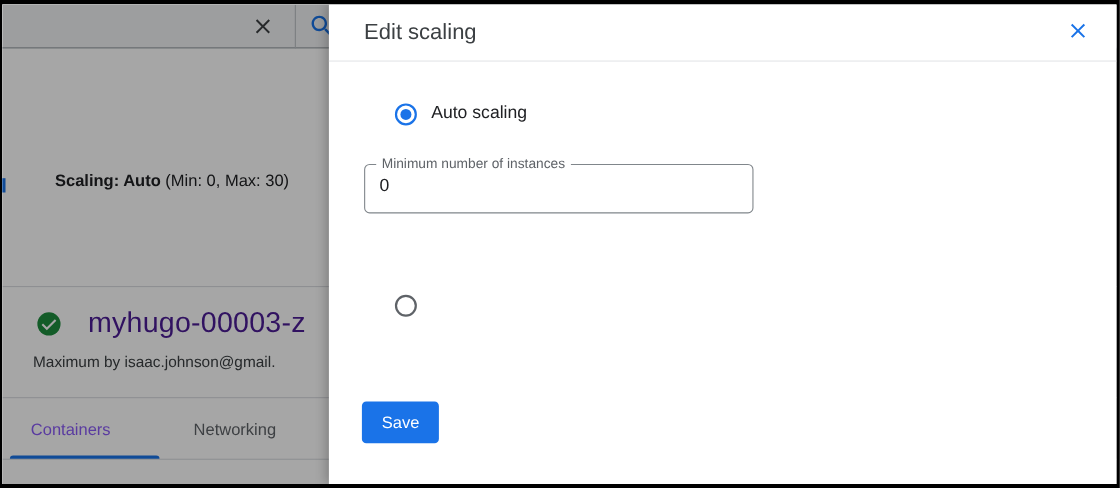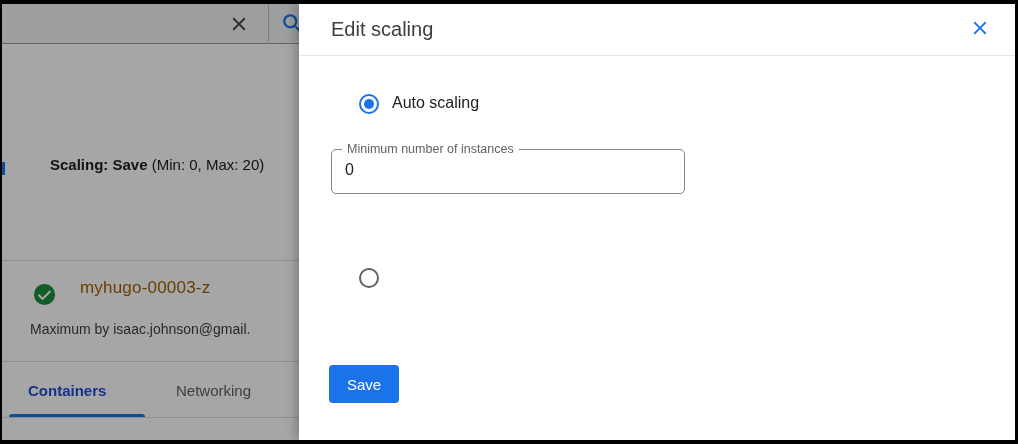--- a/index.html
+++ b/index.html
@@ -24,28 +24,28 @@
 
   .scaling-line { position:absolute; left:48px; top:152px; font-size:15px; color:#202124; white-space:nowrap; }
   .scaling-line b { font-weight:bold; }
 
   .divider-h { position:absolute; left:0; right:0; height:1px; background:#dadce0; }
   .div-1 { top:256px; }
   .div-2 { top:357px; }
 
   .rev-check { position:absolute; left:31px; top:279px; width:23px; height:23px; }
   .rev-name {
-    position:absolute; left:78px; top:274px; font-size:17px; color:#a16207;
+    position:absolute; left:78px; top:274px; font-size:26px; color:#4c1d95;
     white-space:nowrap; letter-spacing:.2px;
   }
   .rev-deployed { position:absolute; left:28px; top:317px; font-size:14px; color:#3c4043; white-space:nowrap; }
 
   .tabs { position:absolute; left:0; top:372px; right:0; height:42px; border-bottom:1px solid #dadce0; }
   .tab { position:absolute; top:6px; font-size:15px; font-weight:500; white-space:nowrap; cursor:pointer; }
-  .tab-containers { left:26px; color:#1d4ed8;font-weight:bold; }
+  .tab-containers { left:26px; color:#8b5cf6; }
   .tab-networking { left:174px; color:#5f6368; }
   .tab-underline { position:absolute; left:7px; bottom:0; width:136px; height:3px; background:#1a73e8; border-radius:3px 3px 0 0; }
 
   .scrim { position:absolute; inset:0; background:rgba(0,0,0,0.35); z-index:5; }
 
   
   .panel {
     position:absolute; left:297px; top:0; right:0; bottom:0; background:#fff; z-index:10;
     box-shadow:-3px 0 10px rgba(0,0,0,0.25);
   }
@@ -111,21 +111,21 @@
         <span class="toolbar-divider"></span>
         <span class="toolbar-search">
           <svg viewBox="0 0 24 24" width="26" height="26">
               <path fill="currentColor" d="M15.5 14h-.79l-.28-.27C15.41 12.59 16 11.11 16 9.5 16 5.91 13.09 3 9.5 3S3 5.91 3 9.5 5.91 16 9.5 16c1.61 0 3.09-.59 4.23-1.57l.27.28v.79l5 4.99L20.49 19l-4.99-5zm-6 0C7.01 14 5 11.99 5 9.5S7.01 5 9.5 5 14 7.01 14 9.5 11.99 14 9.5 14z"></path>
             </svg>
         </span>
       </div>
 
       <span class="edge-sliver"></span>
 
-      <div class="scaling-line"><b>Scaling: Save</b><span> (Min: 0, Max: 20)</span></div>
+      <div class="scaling-line"><b>Scaling: Auto</b><span> (Min: 0, Max: 30)</span></div>
 
       <div class="divider-h div-1"></div>
 
       <span class="rev-check">
         <svg viewBox="0 0 24 24" width="23" height="23">
             <circle cx="12" cy="12" r="11" fill="#1e8e3e"></circle>
             <path fill="#fff" d="M10 15.17 6.41 11.59 5 13l5 5 9-9-1.41-1.42z"></path>
           </svg>
       </span>
       <div class="rev-name">myhugo-00003-z</div>

